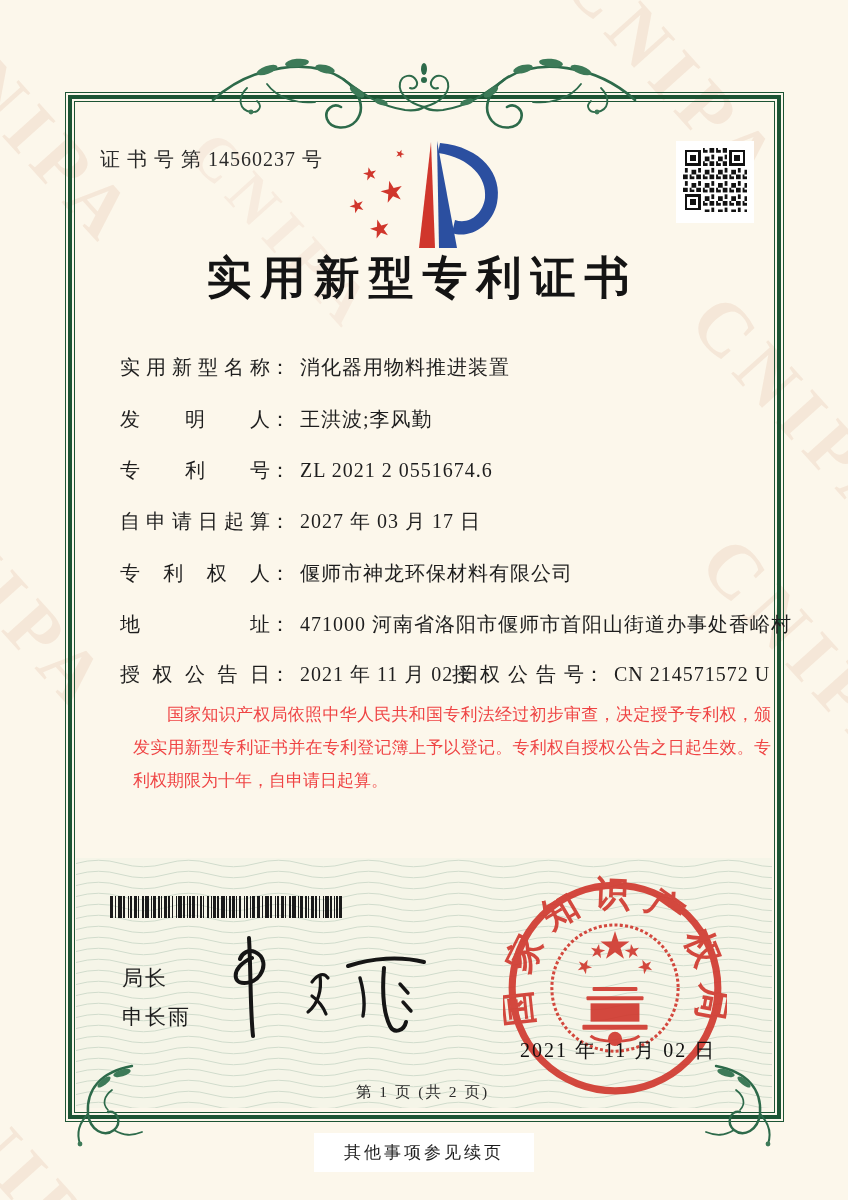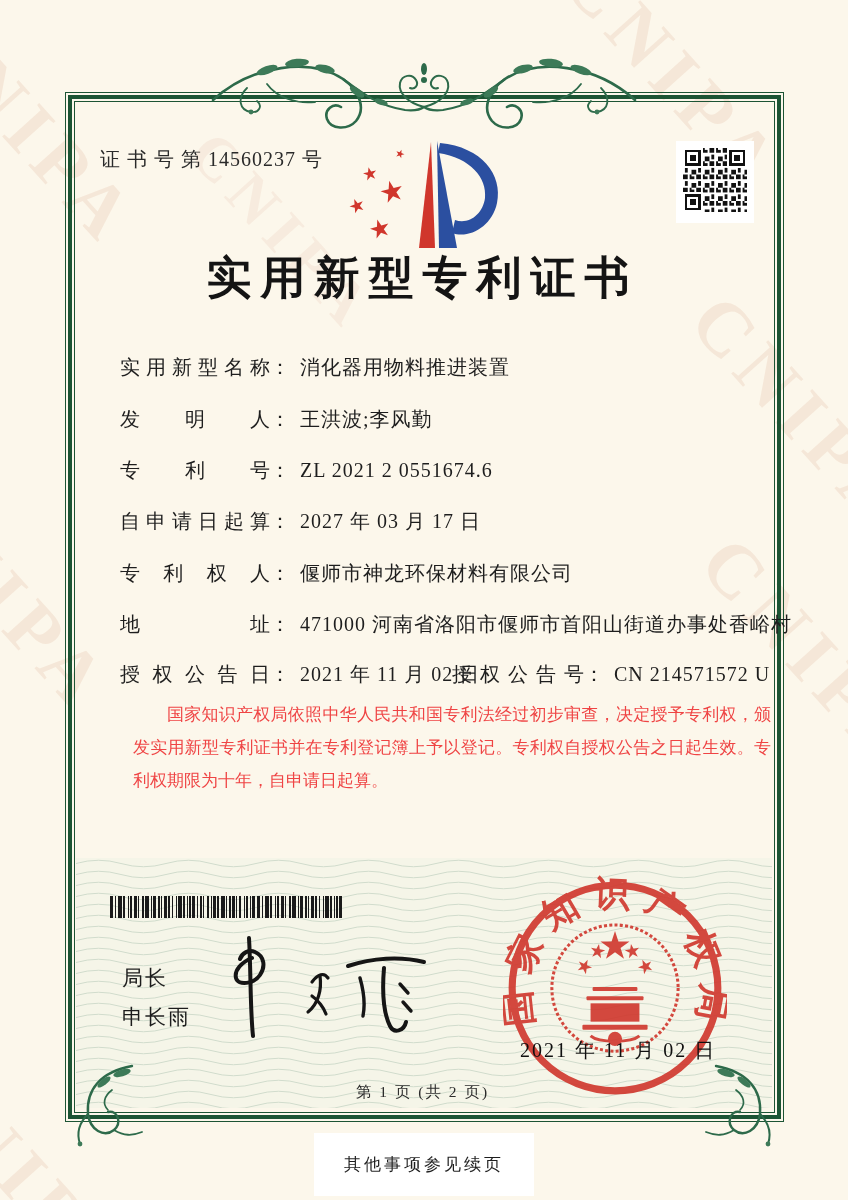--- a/index.html
+++ b/index.html
@@ -29,21 +29,21 @@
   .fvalue{letter-spacing:1px;}
   .paras{position:absolute;left:120px;top:698px;width:638px;z-index:4;
          font-size:17px;line-height:33px;color:#ef4444;text-align:justify;margin-left:13px;}
   .paras p{margin:0;text-indent:2em;}
   .officer{position:absolute;left:122px;font-size:21px;color:#1c1c1c;z-index:4;letter-spacing:2px;}
   .sealdate{position:absolute;left:520px;top:1037px;width:212px;font-size:20px;
             color:#101010;z-index:6;letter-spacing:2px;white-space:nowrap;}
   .pageinfo{position:absolute;left:68px;top:1082px;width:709px;text-align:center;
             font-size:15.5px;color:#2b2b2b;z-index:4;letter-spacing:2px;}
   .contnote{position:absolute;left:50%;transform:translateX(-50%);top:1133px;
-            background:#ffffff;padding:20px 30px;font-size:17px;color:#1e1e1e;
+            background:#ffffff;padding:8px 30px;font-size:17px;color:#1e1e1e;
             letter-spacing:3px;z-index:4;white-space:nowrap;}
   .qrbox{position:absolute;left:676px;top:141px;width:78px;height:82px;background:#fff;z-index:4;}
   svg{display:block;}
 </style>
 </head>
 <body>
 
 <svg width="0" height="0" style="position:absolute" aria-hidden="true">
   <defs>
     <path id="star5" d="M0,-10 L2.245,-3.09 L9.511,-3.09 L3.633,1.18 L5.878,8.09 L0,3.82 L-5.878,8.09 L-3.633,1.18 L-9.511,-3.09 L-2.245,-3.09 Z"></path>

